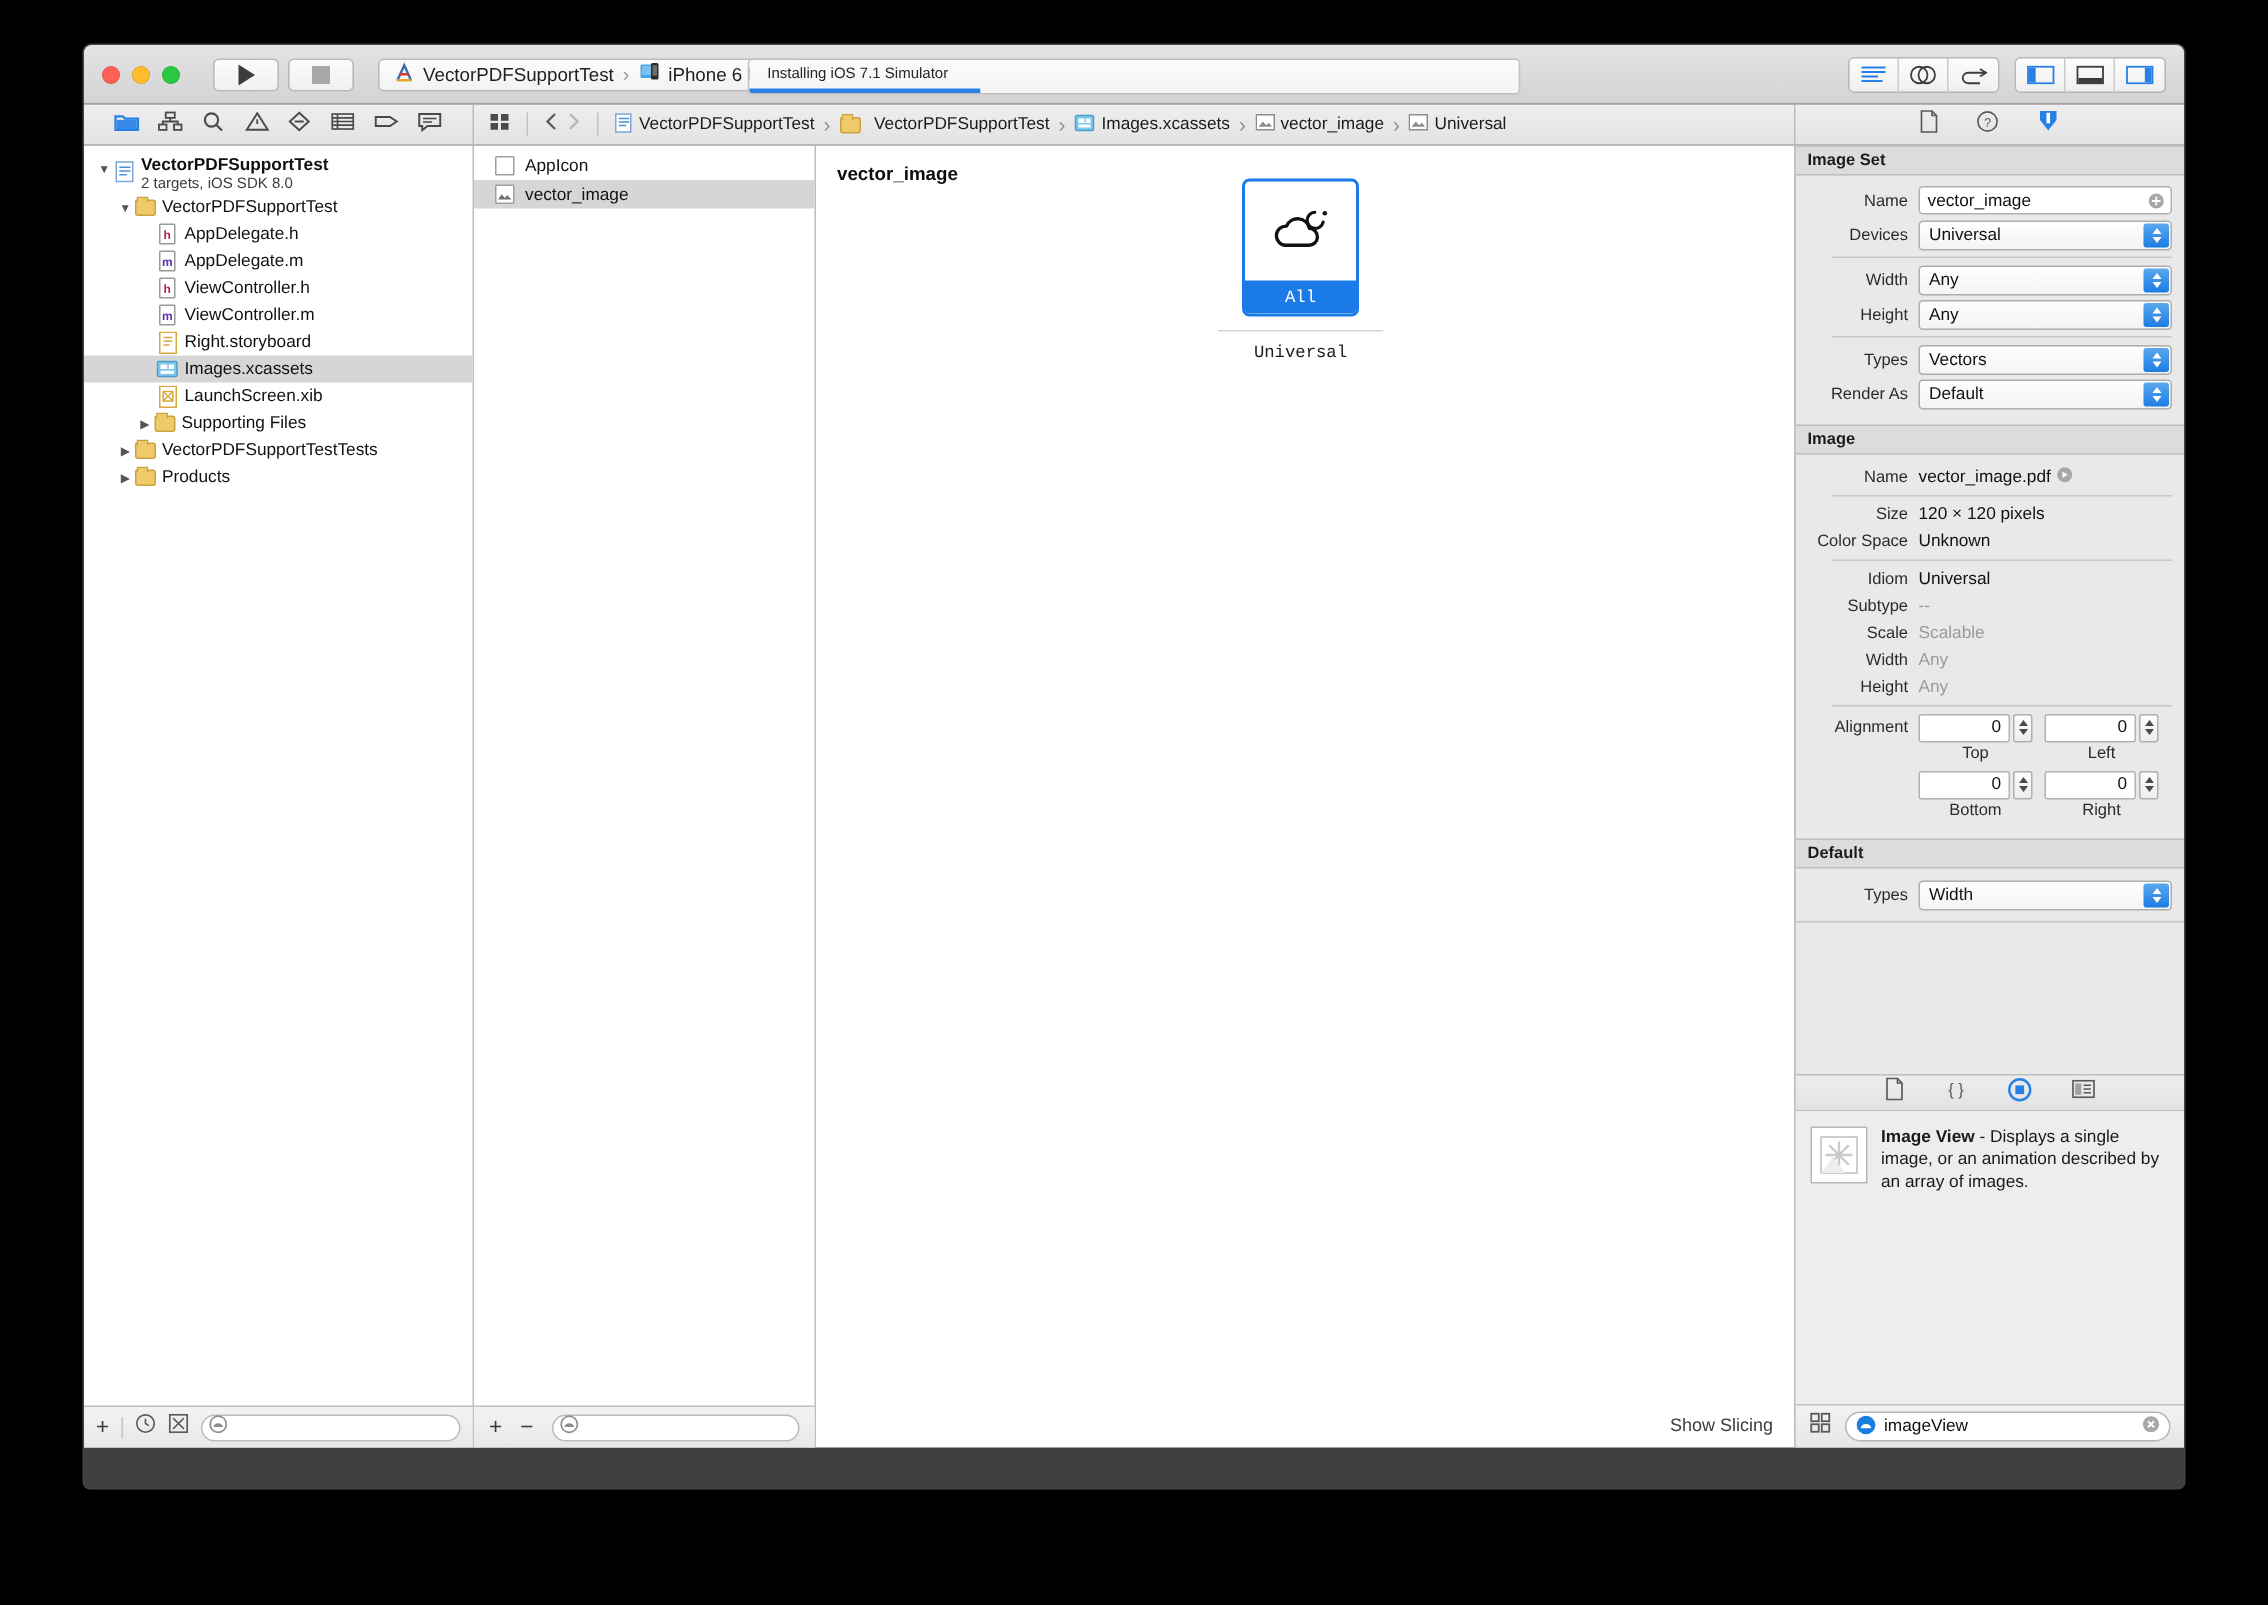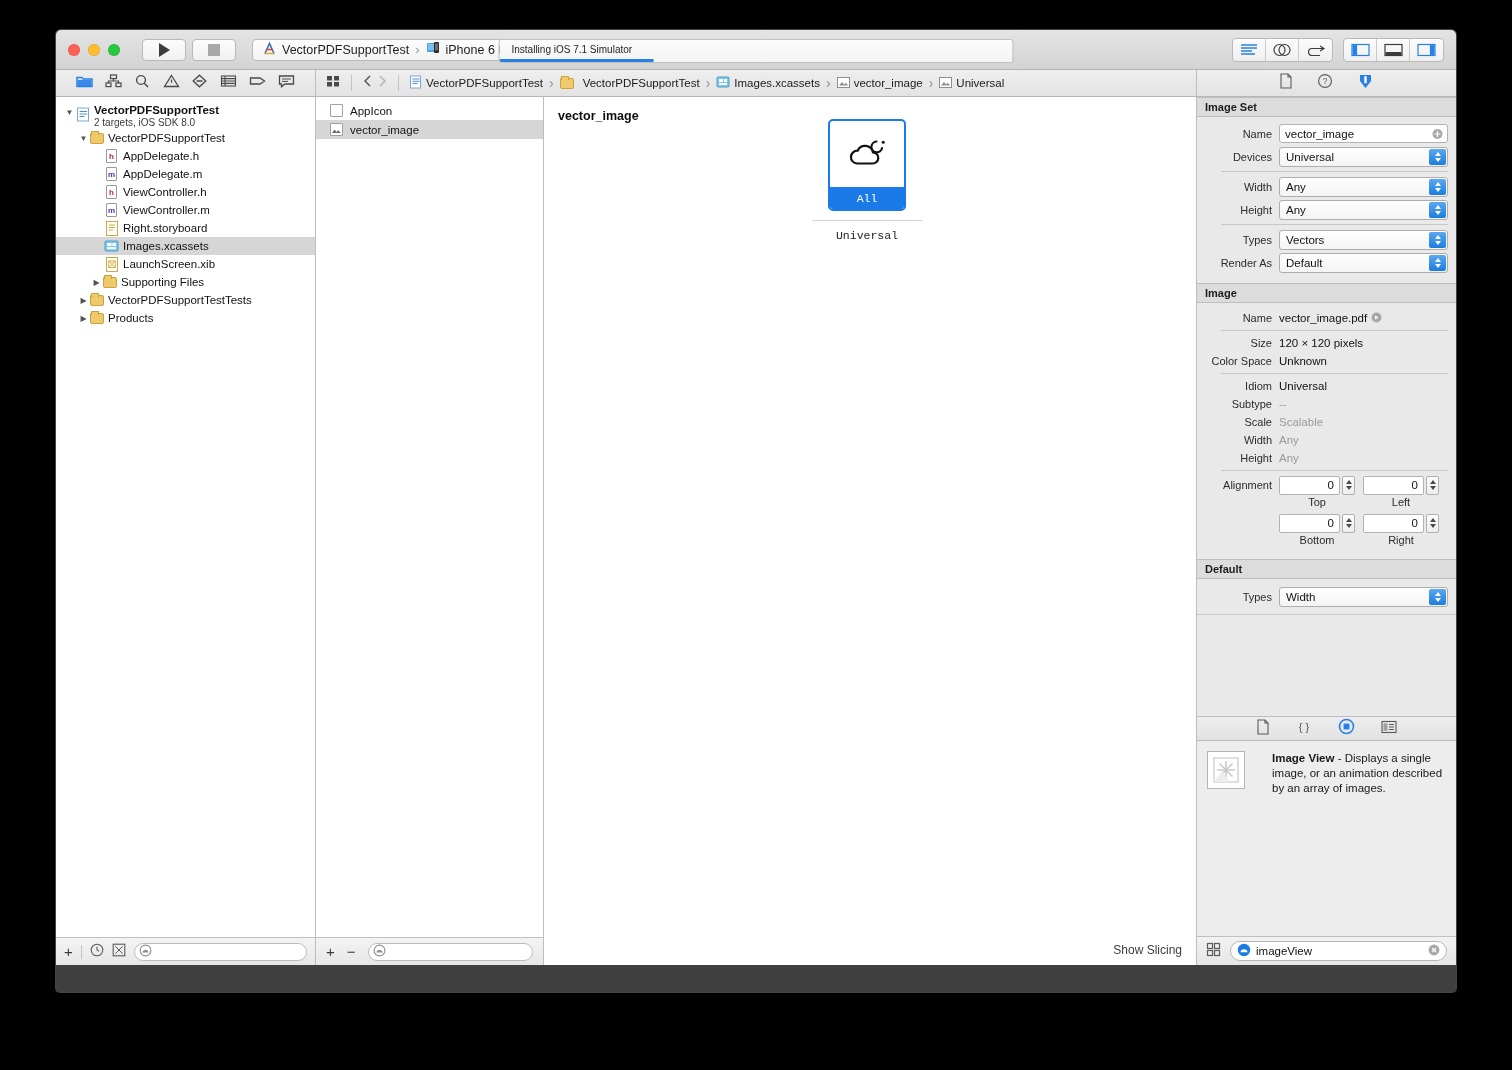--- a/index.html
+++ b/index.html
@@ -212,21 +212,21 @@
         border-bottom:4px solid #4a4a4a; }
   .da-g { width:0;height:0;border-left:3px solid transparent;border-right:3px solid transparent;
         border-top:4px solid #4a4a4a; }
   .sub-lbls { display: flex; height: 14px; padding-right: 14px; }
   .sub-lbl { width: 76px; text-align: center; font-size: 11px; color: #2b2b2b; }
 
   .lib-tabs { height: 27px; background: linear-gradient(to bottom,#ededed,#e2e2e2);
     border-top: 1px solid #bdbdbd; border-bottom: 1px solid #bdbdbd;
     display: flex; align-items: center; justify-content: center; gap: 26px; }
   .lib-content { flex: 1; background: #fff; }
-  .lib-item { display: flex; gap: 27px; padding: 10px 10px 0 10px; background: #ededed; }
+  .lib-item { display: flex; gap: 9px; padding: 10px 10px 0 10px; background: #ededed; }
   .lib-thumb { width: 38px; height: 38px; border: 1px solid #b4b4b4; background: #fff;
     flex: none; display: flex; align-items: center; justify-content: center; }
   .lib-text { font-size: 11.5px; color: #1a1a1a; line-height: 15px; }
   .lib-text b { font-weight: bold; }
   .lib-list { height: 140px; background: #ededed; }
   .lib-bottom { height: 30px; background: linear-gradient(to bottom,#f2f2f2,#e6e6e6);
     border-top: 1px solid #c0c0c0; display: flex; align-items: center; padding: 0 9px;
     gap: 9px; }
   .lib-search { flex: 1; height: 20px; background: #fff; border: 1px solid #b6b6b6;
     border-radius: 10px; display: flex; align-items: center; gap: 5px; padding: 0 6px;

